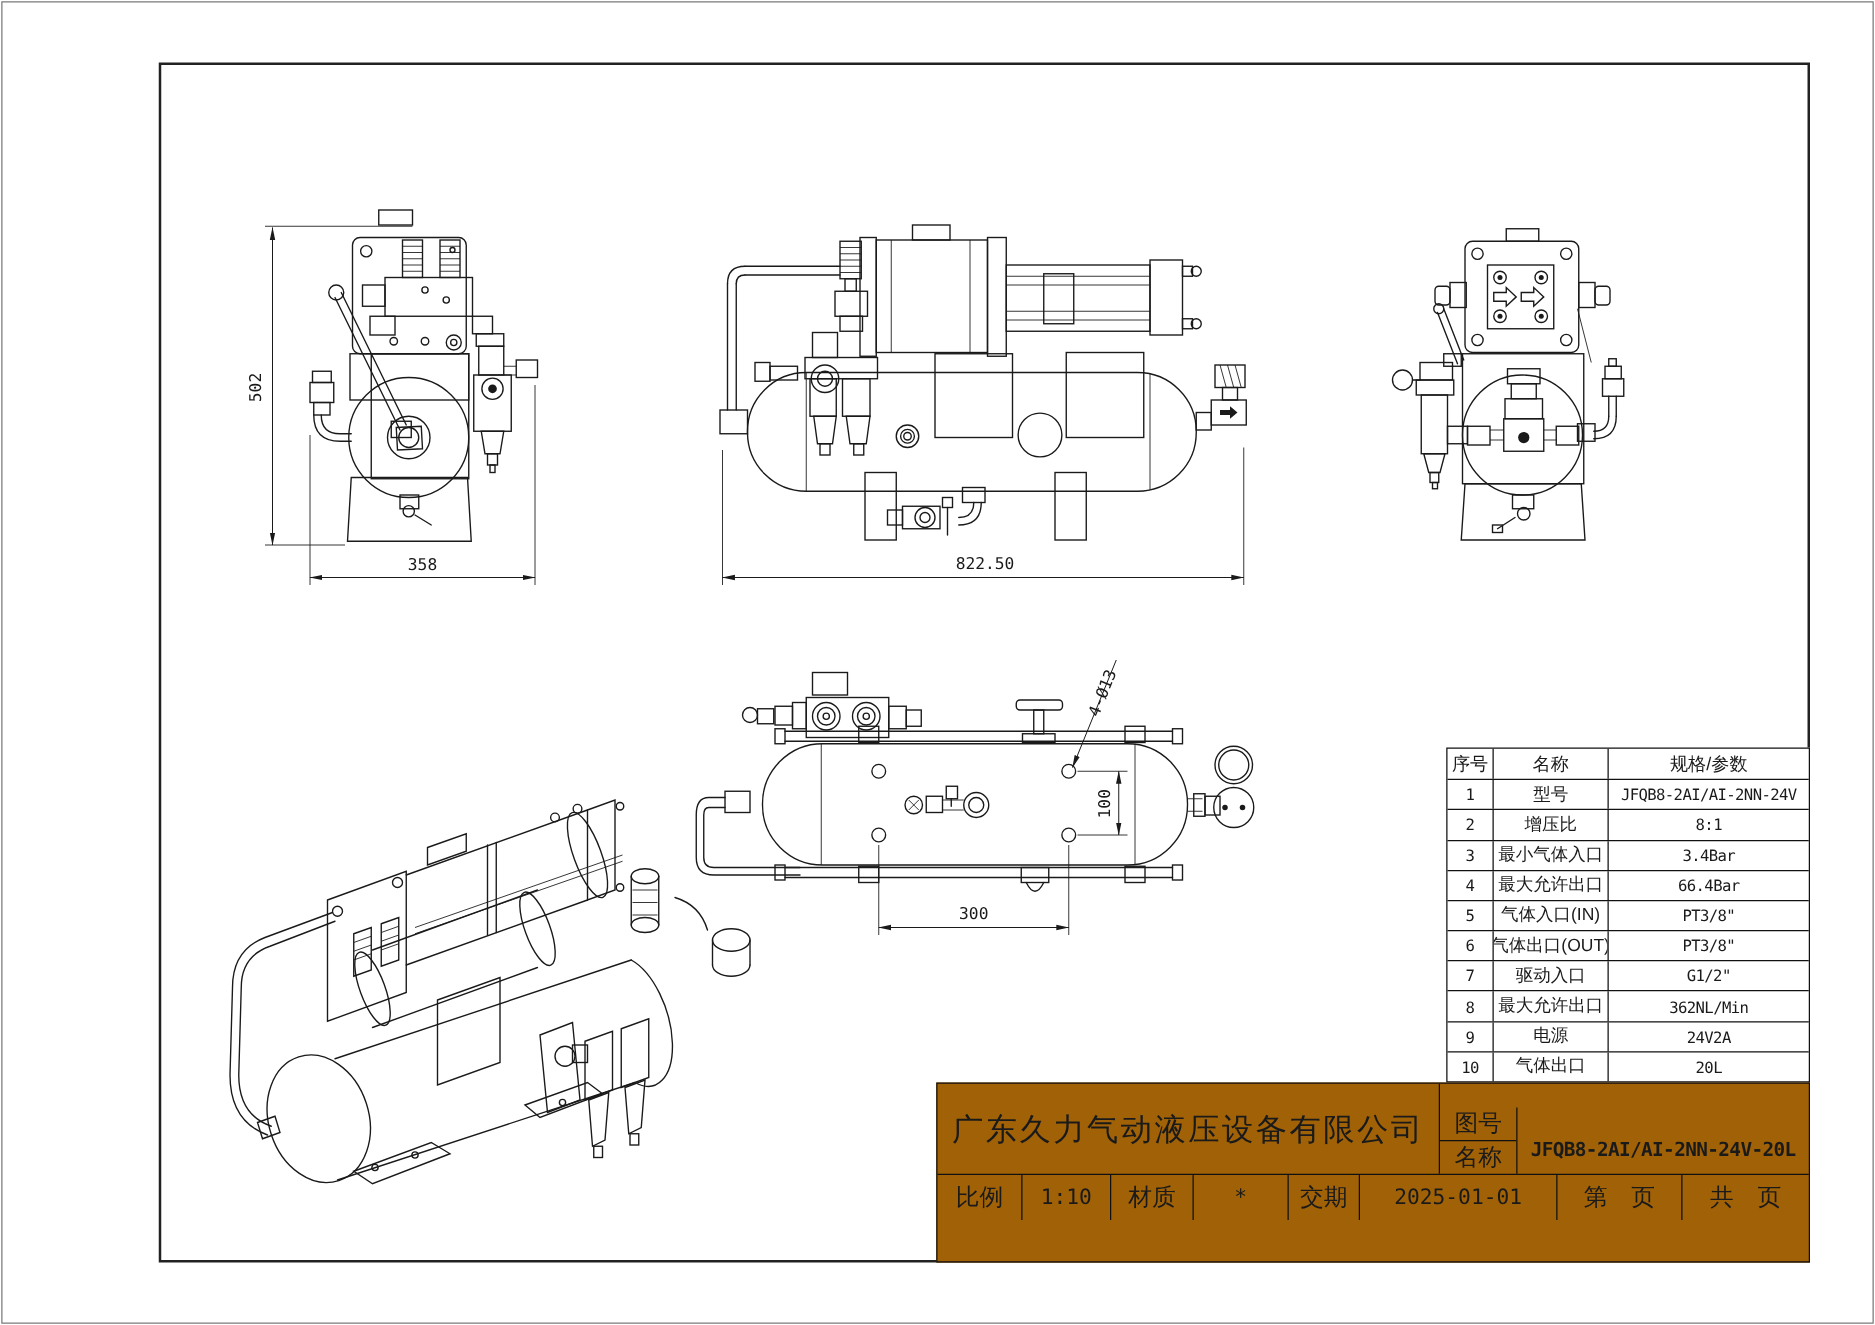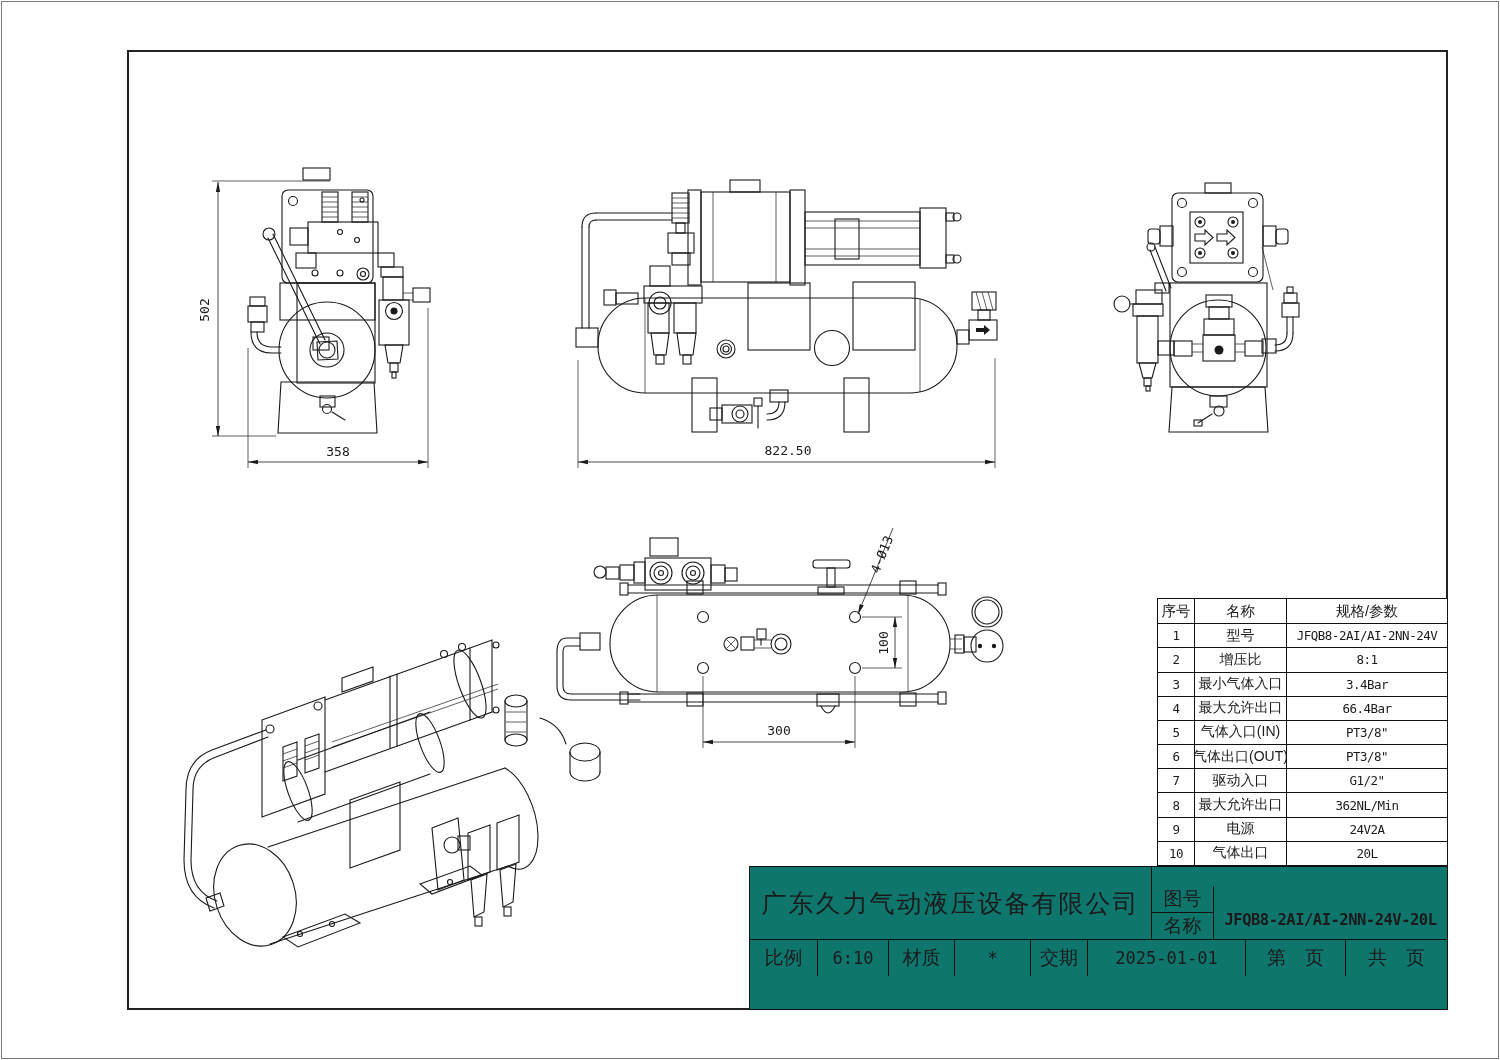--- a/index.html
+++ b/index.html
@@ -20,21 +20,21 @@
         grid-template-rows:repeat(11,1fr);background:#fff;}
   .spec .r{display:grid;grid-template-columns:36px 92px 1fr;min-height:0;}
   .spec .r + .r{border-top:1px solid #111;}
   .spec .c{display:flex;align-items:center;justify-content:center;
            font-size:14px;white-space:nowrap;overflow:hidden;}
   .spec .c + .c{border-left:1px solid #111;}
   .spec .v{font-family:"DejaVu Sans Mono",monospace;font-size:12.5px;letter-spacing:-0.5px;}
   .spec .hd{font-size:14.5px;}
   
   .tb{position:absolute;left:749px;top:866px;width:699px;height:144px;
-      border:1.6px solid #111;box-sizing:border-box;background:#0f766e;
+      border:1.6px solid #111;box-sizing:border-box;background:#a16207;
       display:flex;flex-direction:column;}
   .tb .rowA{height:72px;display:flex;border-bottom:1px solid #111;}
   .tb .company{width:401px;display:flex;align-items:center;justify-content:center;
       font-size:25px;letter-spacing:2px;white-space:nowrap;border-right:1px solid #111;}
   .tb .labcol{width:61px;display:flex;flex-direction:column;border-right:1px solid #111;margin-top:19px;}
   .tb .labcol>div{flex:1;display:flex;align-items:center;justify-content:center;font-size:19px;}
   .tb .labcol>div+div{border-top:1px solid #111;}
   .tb .valcol{flex:1;display:flex;flex-direction:column;}
   .tb .valcol>div{flex:1;display:flex;align-items:center;justify-content:center;margin-top:34px;}
   .tb .valcol>div+div{border-top:1px solid #111;}
@@ -523,21 +523,21 @@
       <div class="labcol">
         <div>图号</div>
         <div>名称</div>
       </div>
       <div class="valcol">
         <div class="dno">JFQB8-2AI/AI-2NN-24V-20L</div>
       </div>
     </div>
     <div class="rowB">
       <div class="cell w1">比例</div>
-      <div class="cell w2 mono">6:10</div>
+      <div class="cell w2 mono">1:10</div>
       <div class="cell w3">材质</div>
       <div class="cell w4 mono">*</div>
       <div class="cell w5">交期</div>
       <div class="cell w6 mono">2025-01-01</div>
       <div class="cell w7">第　页</div>
       <div class="cell w8">共　页</div>
     </div>
   </div>
 </div>
 

